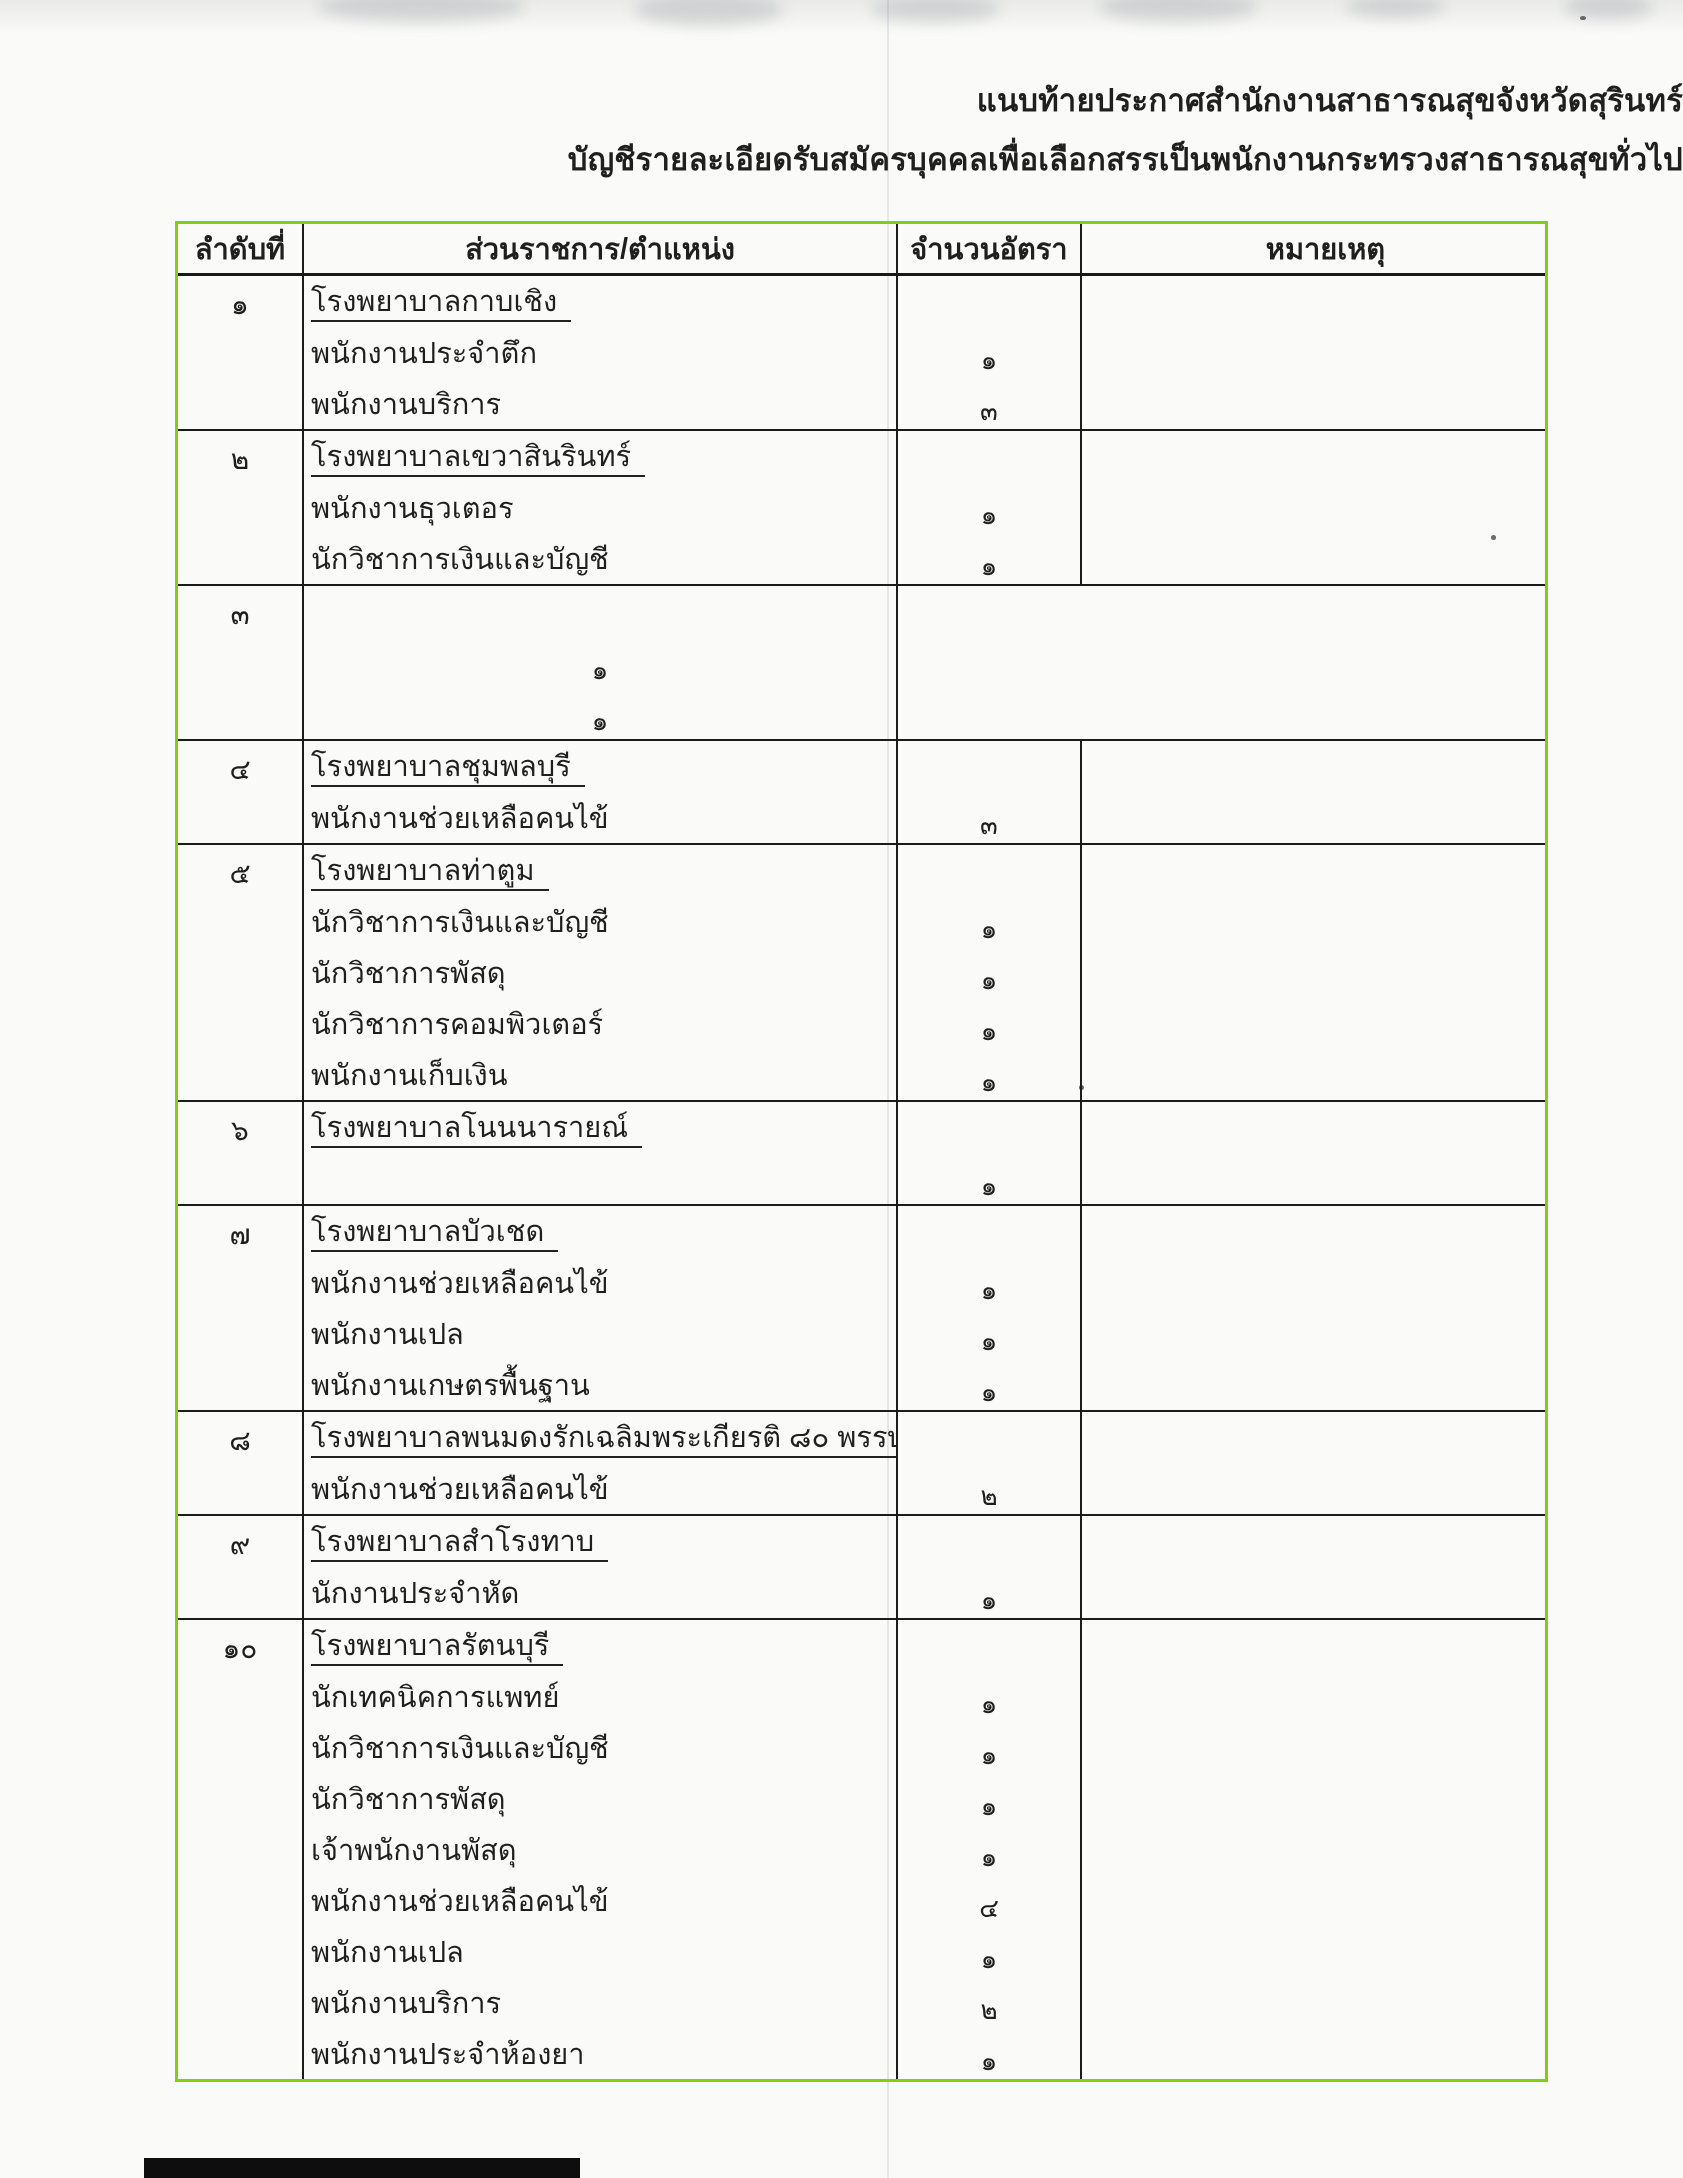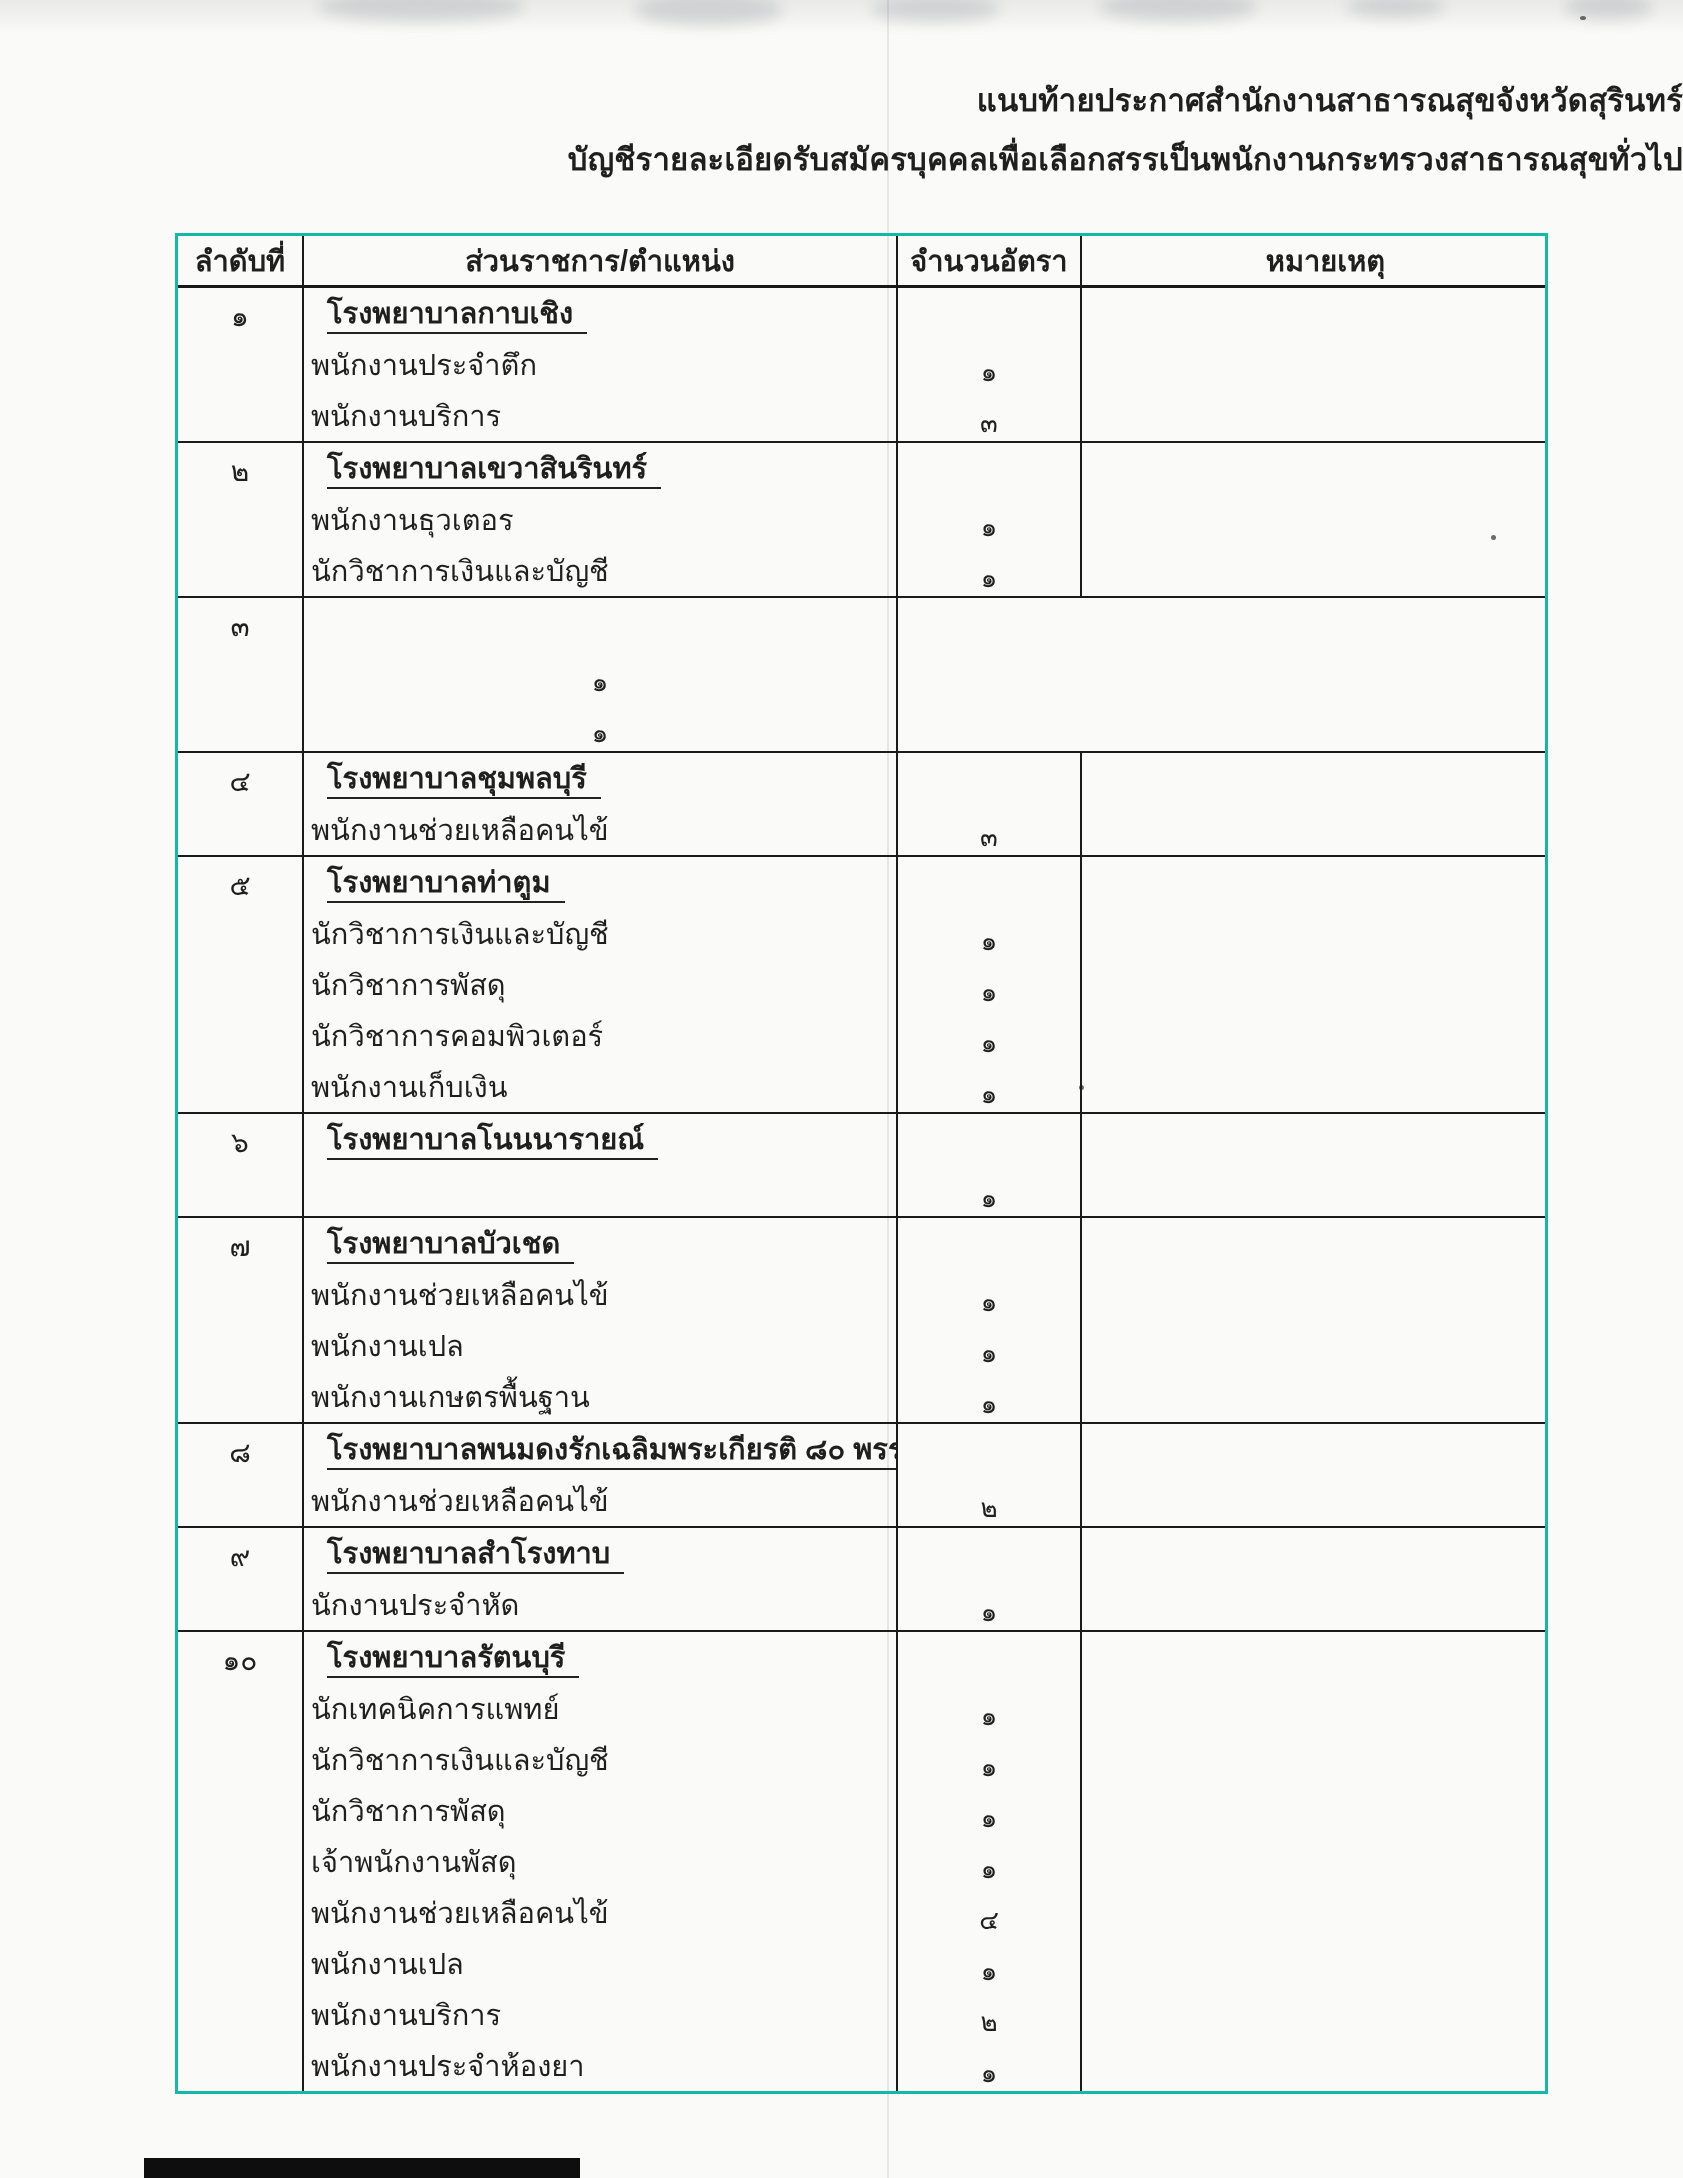--- a/index.html
+++ b/index.html
@@ -32,23 +32,23 @@
 
   
   .title-block{
     position:absolute;left:0;top:71px;width:1683px;
     text-align:right;font-weight:bold;font-size:31px;line-height:59px;
     letter-spacing:0.2px;
   }
 
   
   .doc-table{
-    position:absolute;left:175px;top:233px;
+    position:absolute;left:175px;top:221px;
     width:1367px;
-    border:3px solid #14b8a6;
+    border:3px solid #84cc16;
     box-sizing:content-box;
     background:transparent;
   }
   .t-row{
     display:grid;
     grid-template-columns:126px 594px 184px 463px;
   }
   .t-head{
     border-bottom:3px solid #181818;
   }
@@ -67,25 +67,24 @@
   .line{
     height:51px;display:flex;align-items:center;
     font-size:29px;white-space:nowrap;
   }
   .col-no{
     text-align:center;font-size:28px;
     padding-top:6px;line-height:46px;
   }
   .col-agency .line{padding-left:7px;}
   .agency-name{
-    font-weight:bold;
+    font-weight:normal;
     border-bottom:2.5px solid #222;
     padding-right:14px;
     line-height:38px;
-    margin-left:16px;
   }
   .col-count .line{
     justify-content:center;font-size:26px;
     transform:translateY(7px);
   }
 </style>
 </head>
 <body>
 
 <div id="page">

